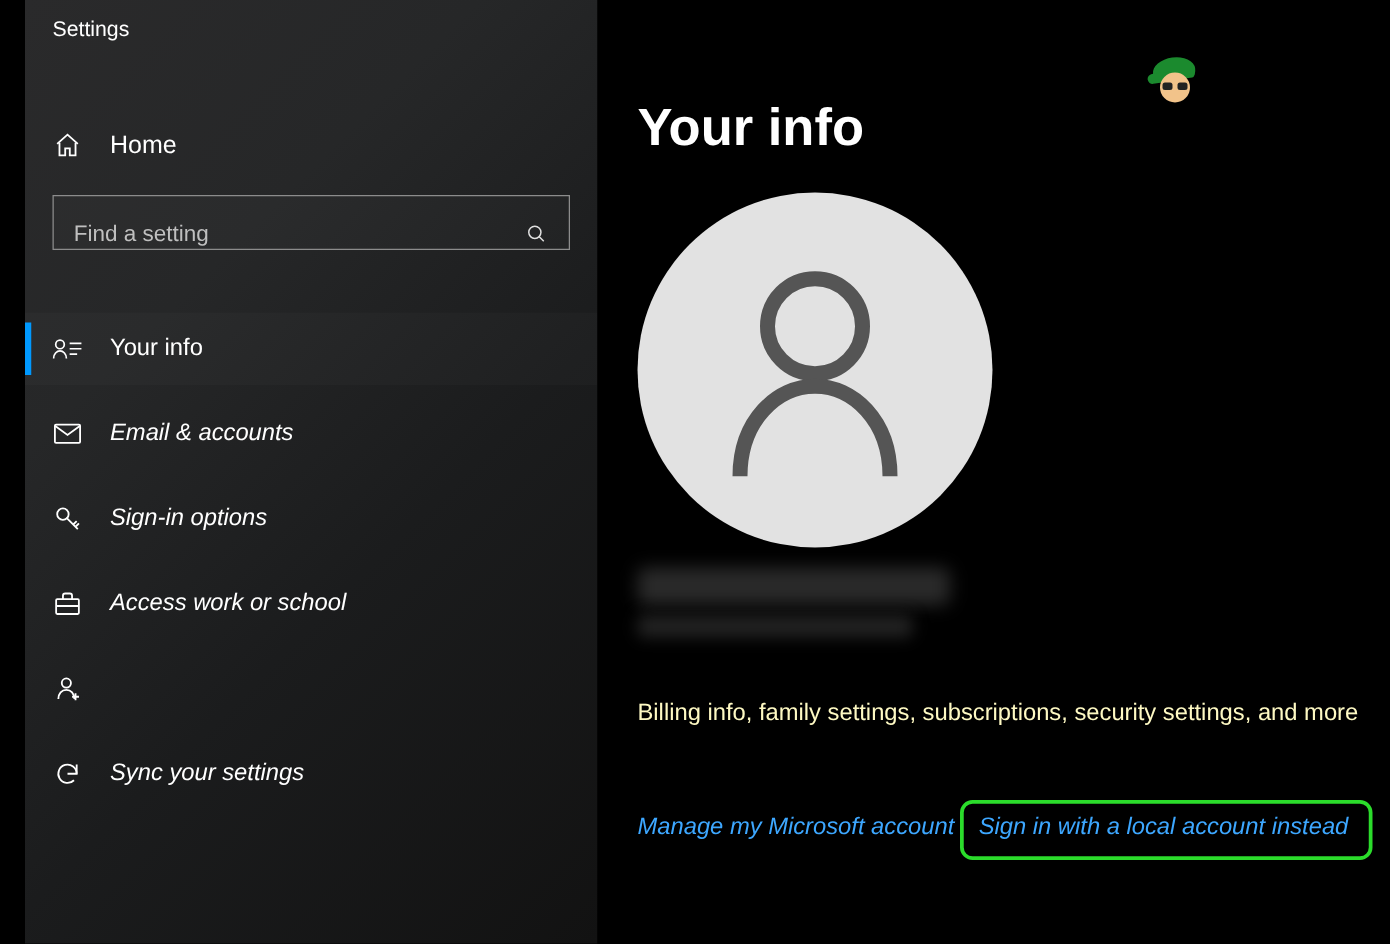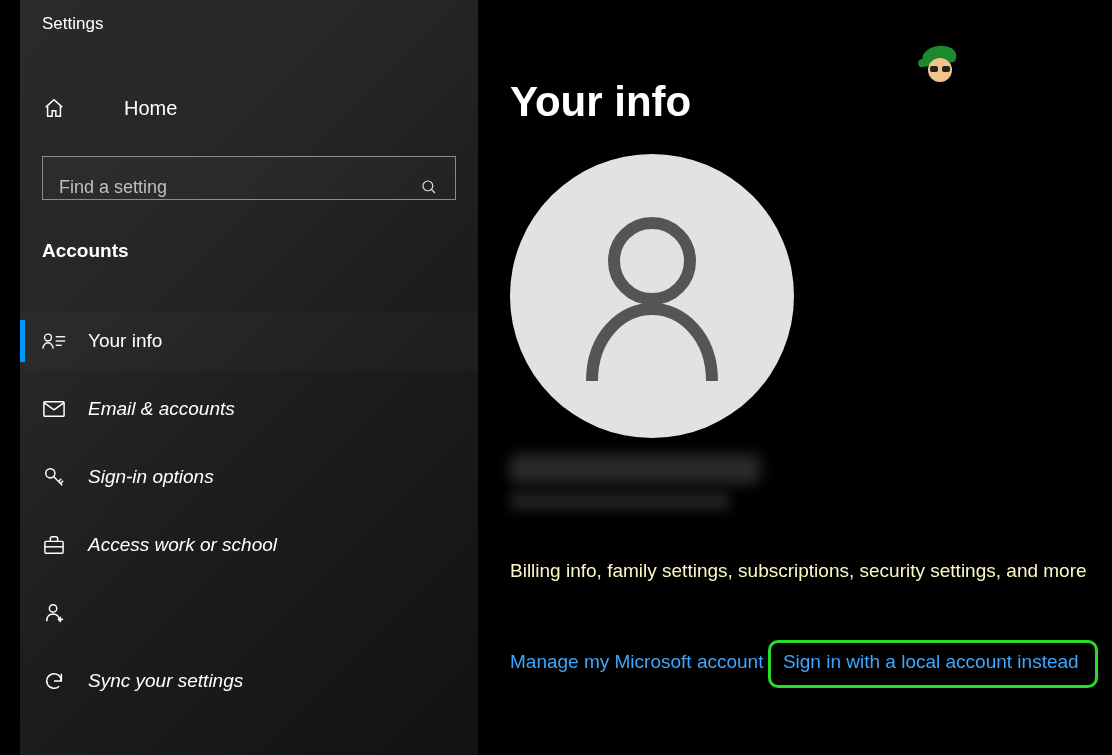--- a/index.html
+++ b/index.html
@@ -26,25 +26,24 @@
     position: relative;
   }
   .app-title {
     font-size: 17px;
     font-weight: 400;
     color: #fff;
     padding: 14px 0 0 22px;
   }
   .home-row {
     display: flex;
-    align-items: center;
+    align-items: flex-end;
     padding-left: 22px;
     margin-top: 54px;
     height: 40px;
-    gap: 36px;
   }
   .home-row .label {
     font-size: 20px;
     margin-left: 22px;
   }
   .searchbox {
     margin: 28px 22px 0 22px;
     height: 44px;
     border: 1px solid #8c8c8c;
     background: rgba(255,255,255,0.02);
@@ -164,20 +163,21 @@
     margin-top: 50px;
     font-size: 19px;
     color: #fef9c3;
     white-space: nowrap;
   }
   .link {
     color: #3da7ff;
     font-size: 19px;
     cursor: pointer;
     display: inline-block;
+    font-style: italic;
   }
   .manage-link {
     margin-top: 18px;
   }
   .local-account-box {
     display: inline-block;
     margin-top: 58px;
     padding: 8px 16px 12px 12px;
     border: 3px solid #2bdc2b;
     border-radius: 10px;
@@ -245,21 +245,20 @@
     <div class="searchbox">
       <input type="text" placeholder="Find a setting" style="">
       <span class="icon-box">
         <svg width="18" height="18" viewBox="0 0 24 24" fill="none" stroke="#e0e0e0" stroke-width="1.6">
           <circle cx="10.5" cy="10.5" r="6.5"></circle>
           <line x1="20" y1="20" x2="15" y2="15"></line>
         </svg>
       </span>
     </div>
 
-    <div class="section-heading">Accounts</div>
 
     <div class="nav-list">
 
       <div class="nav-item selected">
         <span class="icon-box">
           <svg width="24" height="22" viewBox="0 0 28 22" fill="none" stroke="#fff" stroke-width="1.6">
             <circle cx="7" cy="7" r="4"></circle>
             <path d="M1 20c0-4 3-7 6-7s6 3 6 7"></path>
             <line x1="16" y1="6" x2="27" y2="6"></line>
             <line x1="16" y1="11" x2="27" y2="11"></line>

